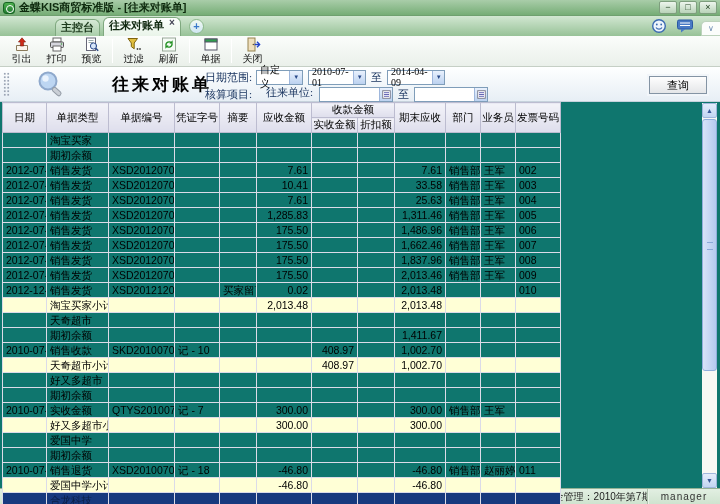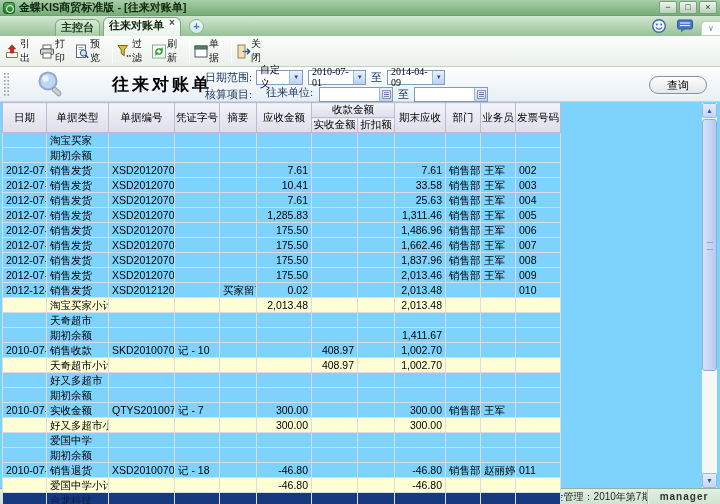--- a/index.html
+++ b/index.html
@@ -33,21 +33,21 @@
     border:1px solid #8CB88C; background:linear-gradient(#F2FAF2,#CFE6F2);
     color:#3A7ACA; font-weight:bold; font-size:11px; line-height:13px; text-align:center; }
   .tab-icons { position:absolute; right:26px; top:2px; display:flex; gap:9px; align-items:center; }
   .tab-chevron { position:absolute; right:0; bottom:0; width:19px; height:15px;
     background:#FBFDFB; border:1px solid #BCD2BC; border-right:none; border-radius:5px 0 0 0;
     text-align:center; font-size:8px; color:#6A8AB0; line-height:13px; }
 
   
   .toolbar { height:31px; background:linear-gradient(#FBFDFB,#EAF0EA);
     border-bottom:1px solid #C5CFC5; display:flex; align-items:center; padding-left:4px; }
-  .tool-btn { width:35px; height:29px; display:flex; flex-direction:row; align-items:center;
+  .tool-btn { width:35px; height:29px; display:flex; flex-direction:column; align-items:center;
     justify-content:center; gap:0px; font-size:10px; color:#101010; }
   .tool-btn svg { display:block; }
   .tool-sep { width:1px; height:24px; background:#C2CCC2; border-right:1px solid #fff; margin:0 3px; }
 
   
   .filterpanel { position:relative; height:35px; background:linear-gradient(#FEFFFF,#E7EEF5);
     border-bottom:1px solid #C6D2DC; }
   .drag-dots { position:absolute; left:3px; top:5px; width:7px; height:25px;
     background-image:radial-gradient(#9AA4B4 1px, transparent 1.1px); background-size:3.5px 3.5px; }
   .magnifier { position:absolute; left:36px; top:3px; }
@@ -59,25 +59,25 @@
   .combo { display:inline-flex; align-items:center; height:15px; border:1px solid #7F9DB9;
     background:#fff; font-size:10px; color:#000; padding-left:3px; }
   .combo .arrow { width:13px; height:13px; margin-left:auto; background:linear-gradient(#E9F1FD,#BCD2F0);
     border-left:1px solid #9FB7DC; color:#2A4A8A; font-size:6px; line-height:13px; text-align:center; }
   .field { display:inline-flex; align-items:center; height:15px; border:1px solid #7F9DB9; background:#fff; }
   .field input { border:none; outline:none; flex:1; min-width:0; height:12px; font-size:10px; padding:0 2px;
     font-family:inherit; }
   .browse-btn { width:13px; height:13px; background:linear-gradient(#E9F1FD,#BCD2F0);
     border-left:1px solid #9FB7DC; display:flex; align-items:center; justify-content:center; }
   .query-btn { position:absolute; right:13px; top:9px; width:58px; height:18px;
-    border:1px solid #8494A4; border-radius:9px; background:linear-gradient(#FEFEFE,#E4E6E8);
+    border:1px solid #8494A4; border-radius:0; background:linear-gradient(#FEFEFE,#E4E6E8);
     font-size:11px; color:#000; box-shadow:0 0 0 2px #F2F6FA; font-family:inherit;text-align:center; }
 
   
-  .content { position:relative; height:386px; background:#7dd3fc; }
+  .content { position:relative; height:386px; background:#0f766e; }
   .gridwrap { position:absolute; left:2px; top:0; }
   table.grid { border-collapse:collapse; table-layout:fixed; width:558px; }
   table.grid th { background:linear-gradient(#F3F3F9,#DEDEEC); border:1px solid #BCBCD0;
     font-size:10.5px; font-weight:normal; color:#000; height:15px; padding:0 1px;
     white-space:nowrap; overflow:hidden; }
   table.grid td { border:1px solid #DBDBE8; font-size:10.5px; height:14.2px; line-height:14px;
     padding:0 3px; white-space:nowrap; overflow:hidden; }
   td.num { text-align:right; }
   td.summary-cell { overflow:visible; }
   tr.row-subtotal td { background:#FFFFD6; }
@@ -94,21 +94,21 @@
   .sb-thumb::after { content:""; position:absolute; left:4px; top:calc(50% - 3px); width:6px; height:6px;
     border-top:1px solid #8AA8D8; border-bottom:1px solid #8AA8D8; }
 
   
   .statusbar { height:16px; display:flex; background:linear-gradient(#E2EFE2,#CFE3CF);
     border-top:1px solid #95B295; font-size:10.5px; color:#222; align-items:center; }
   .sb-sec { height:100%; display:flex; align-items:center; border-right:1px solid #ADC2AD;
     box-shadow:1px 0 0 #E8F2E8; justify-content:center; white-space:nowrap; overflow:hidden; }
   .sb-1 { width:193px; justify-content:flex-start; padding-left:5px; }
   .sb-2 { width:247px; } .sb-3 { width:108px; font-size:10px; } .sb-4 { width:100px; font-size:10px; }
-  .sb-5 { flex:1; border-right:none; font-size:10px; letter-spacing:1px; color:#333;font-weight:bold; }
+  .sb-5 { flex:1; border-right:none; font-size:10px; letter-spacing:1px; color:#333; }
 </style>
 </head>
 <body>
 
 <div class="titlebar">
   <span class="app-icon"></span>
   <span class="title-text">金蝶KIS商贸标准版 - [往来对账单]</span>
   <div class="win-controls">
     <span class="win-btn">−</span>
     <span class="win-btn">□</span>

